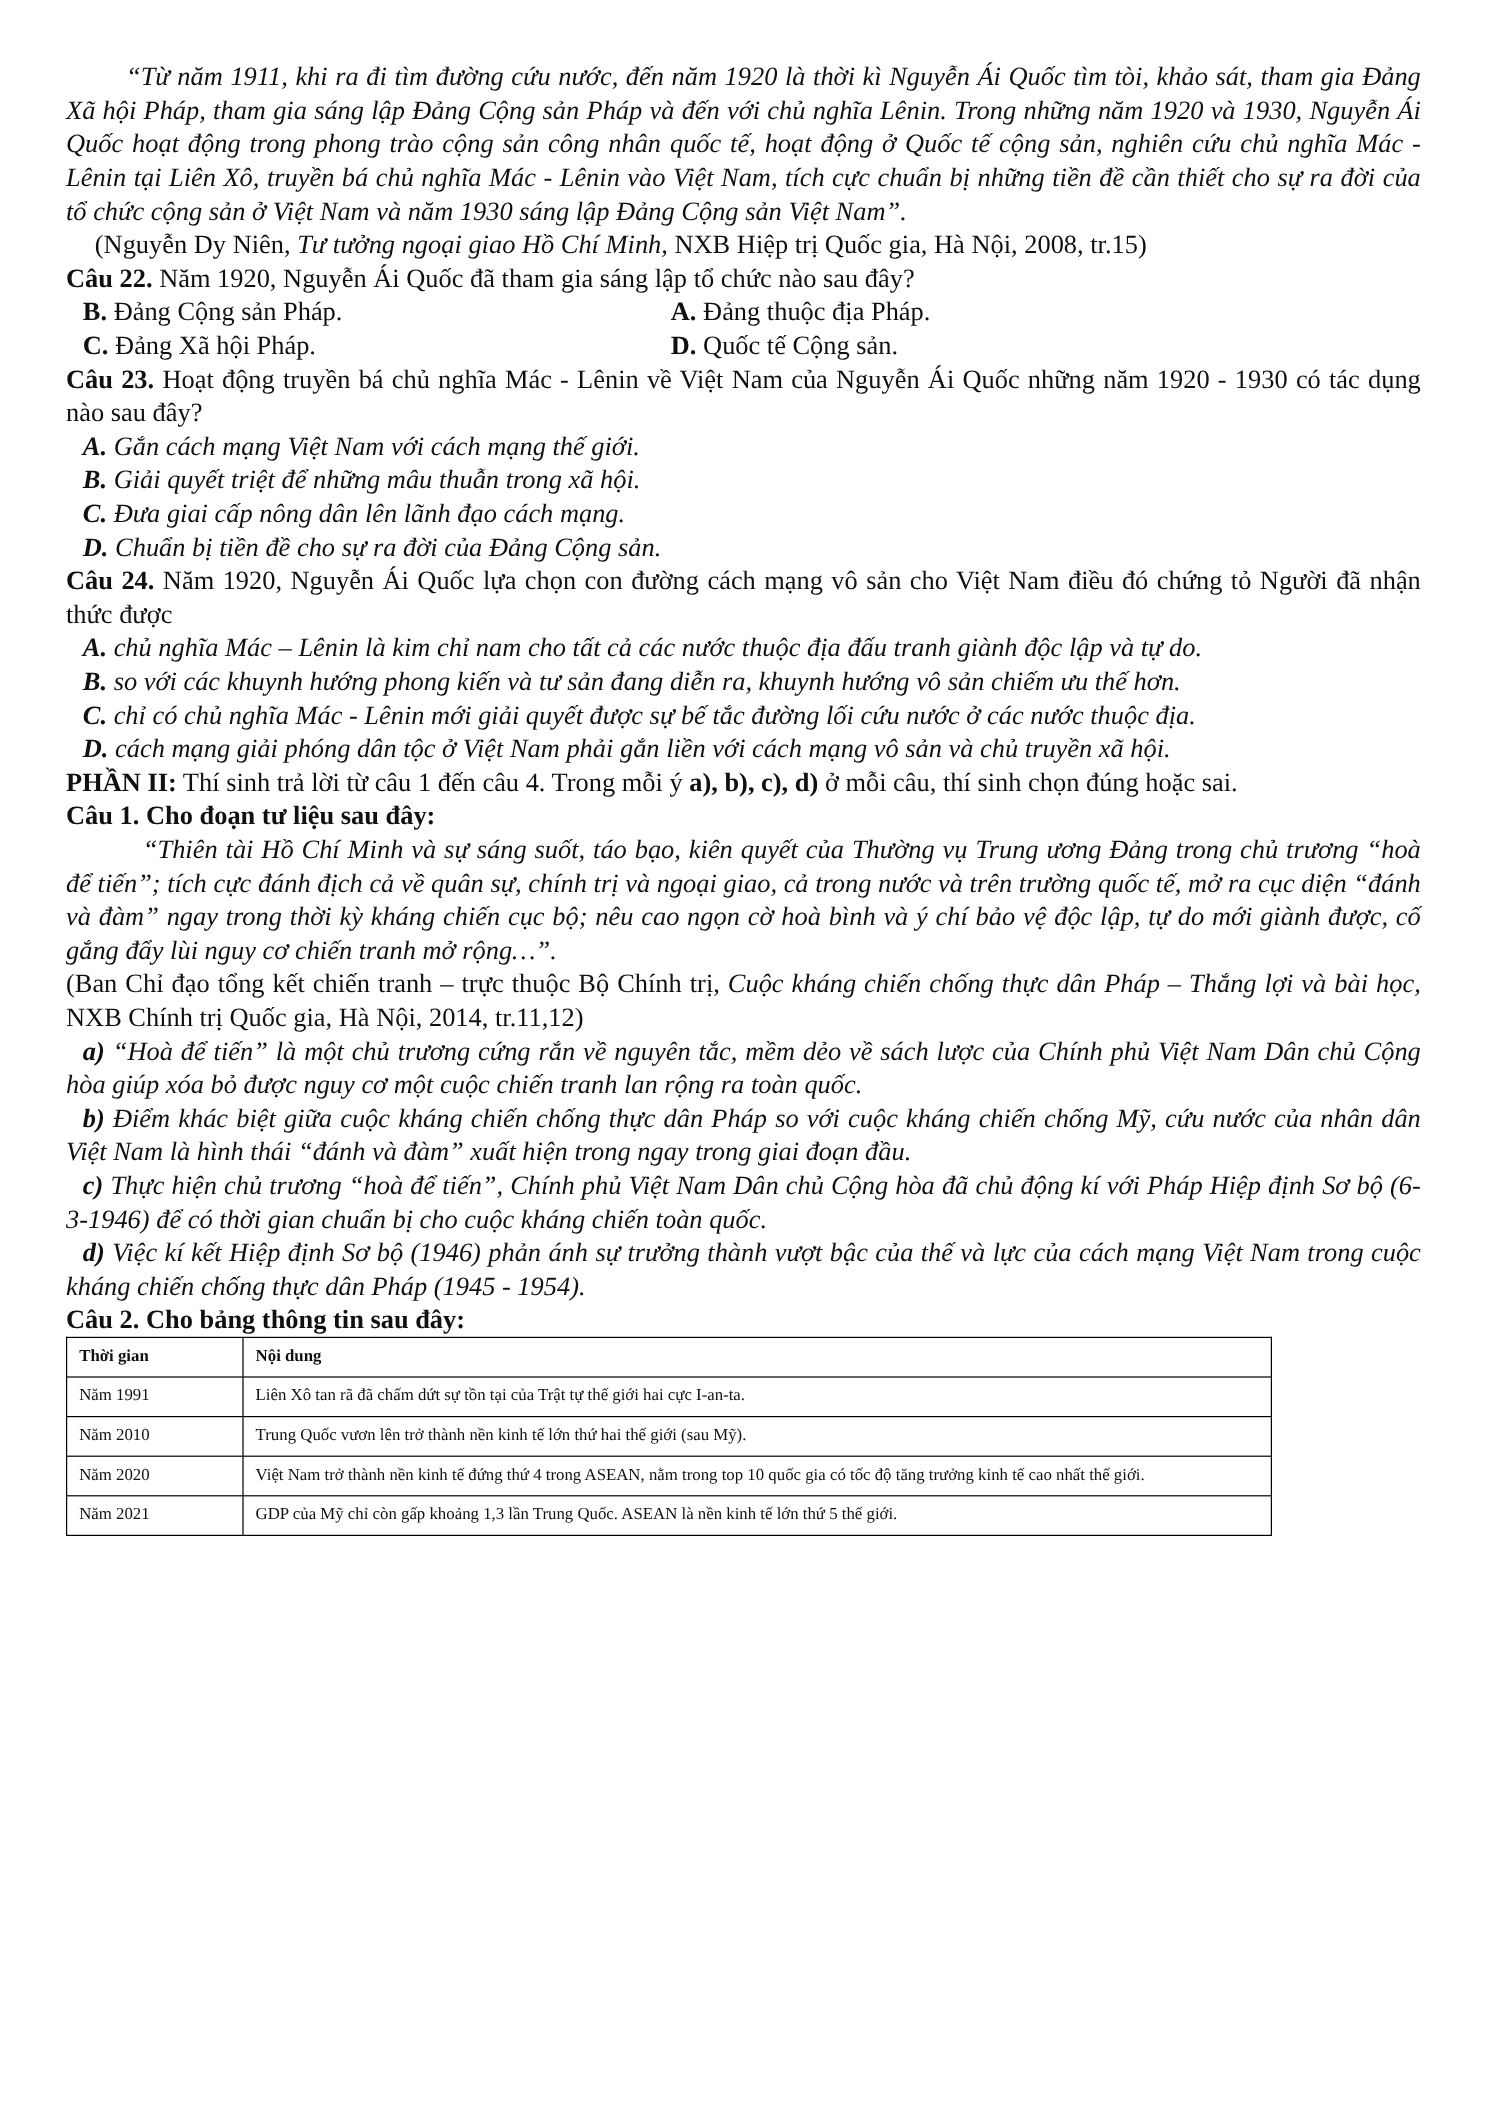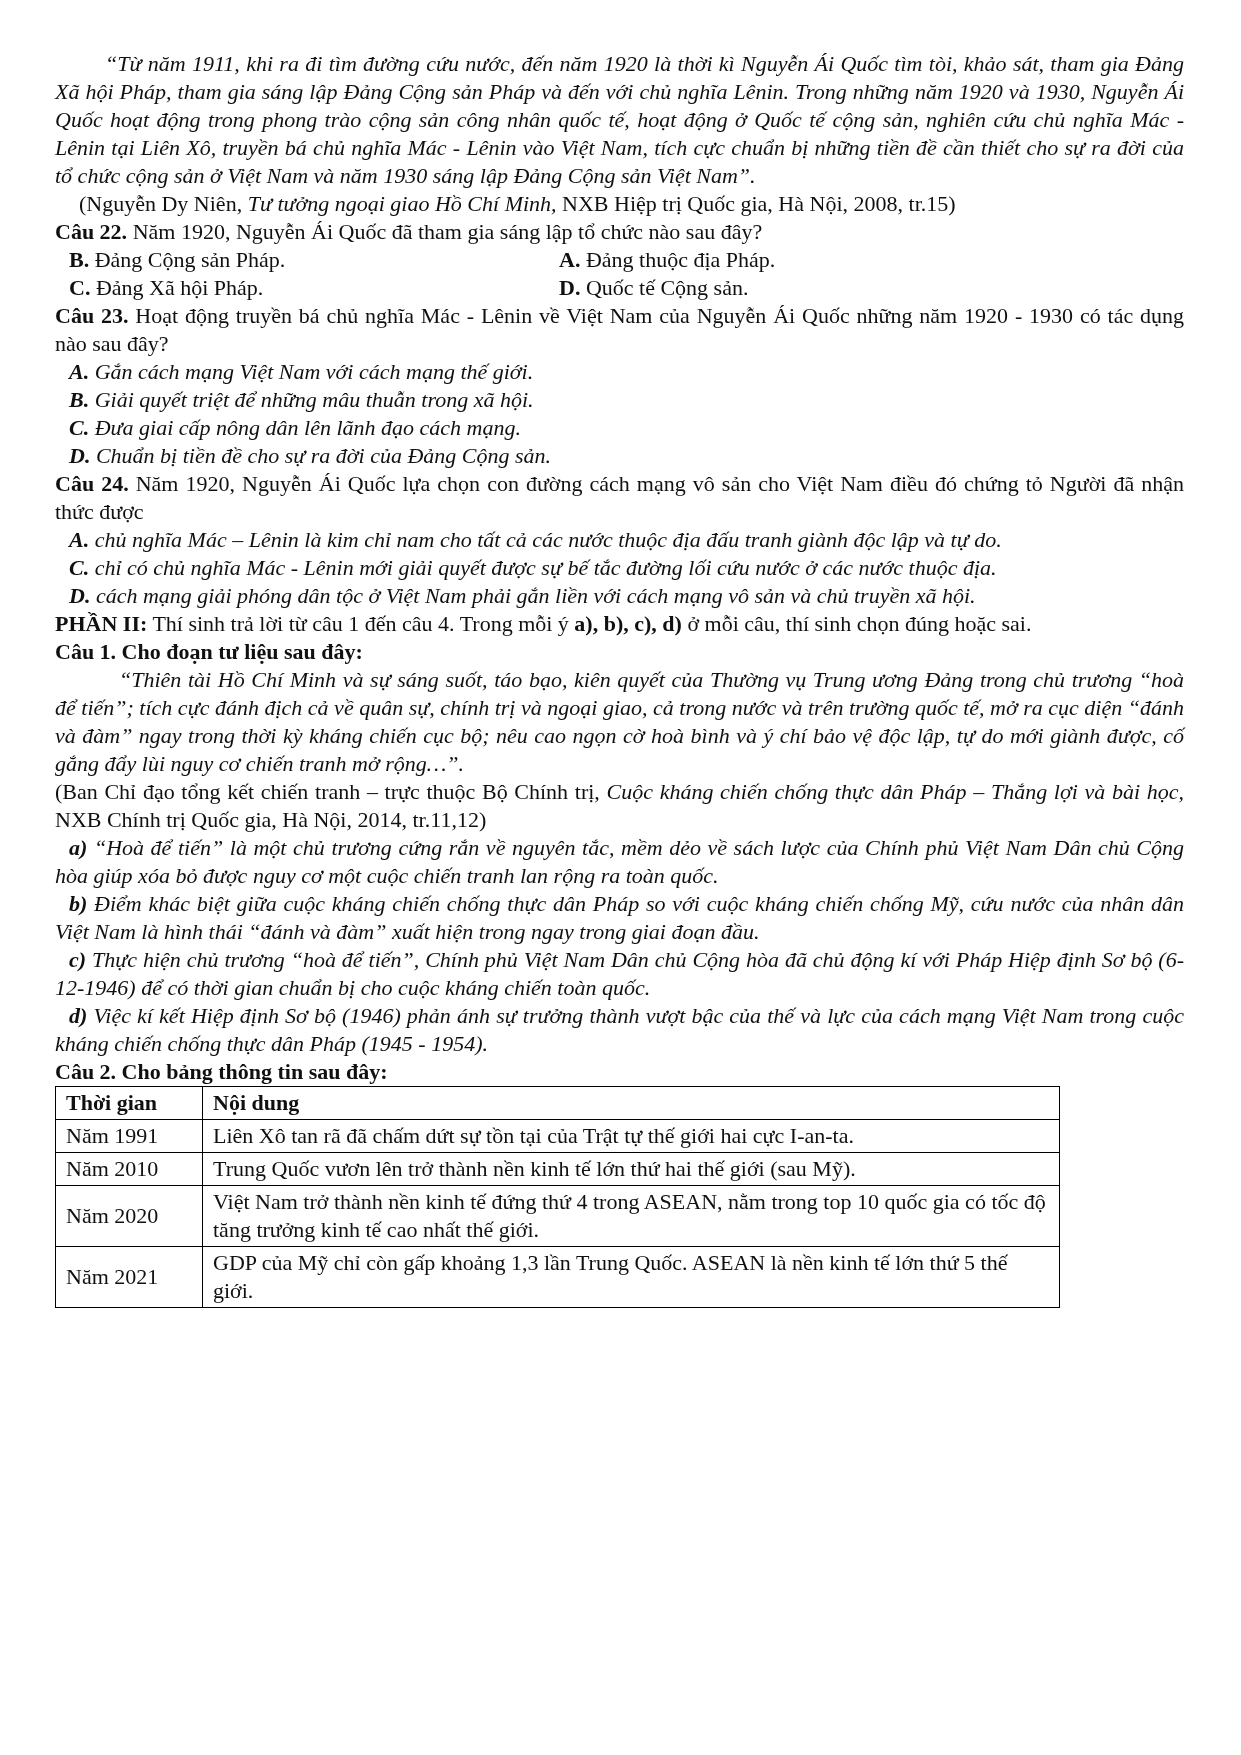--- a/index.html
+++ b/index.html
@@ -27,21 +27,21 @@
   table.info {
     border-collapse: collapse;
     width: 1005px;
     margin: 0;
   }
   table.info th, table.info td {
     border: 1.5px solid #000;
     padding: 2px 10px;
     vertical-align: middle;
     text-align: left;
-    font-size: 22px;
+    font-size: 14px;
     line-height: 28px;
   }
   table.info th { font-weight: bold; }
   .col-time { width: 126px; }
 </style>
 </head>
 <body>
 
 <div class="page">
 
@@ -98,20 +98,24 @@
 
   <p class="para">
     <b>Câu 24.</b>
     <span>Năm 1920, Nguyễn Ái Quốc lựa chọn con đường cách mạng vô sản cho Việt Nam điều đó chứng tỏ Người đã nhận thức được</span>
   </p>
   <p class="para opt">
     <b>A.</b>
     <span>chủ nghĩa Mác – Lênin là kim chỉ nam cho tất cả các nước thuộc địa đấu tranh giành độc lập và tự do.</span>
   </p>
   <p class="para opt">
+    <b>B.</b>
+    <span>so với các khuynh hướng phong kiến và tư sản đang diễn ra, khuynh hướng vô sản chiếm ưu thế hơn.</span>
+  </p>
+  <p class="para opt">
     <b>C.</b>
     <span>chỉ có chủ nghĩa Mác - Lênin mới giải quyết được sự bế tắc đường lối cứu nước ở các nước thuộc địa.</span>
   </p>
   <p class="para opt">
     <b>D.</b>
     <span>cách mạng giải phóng dân tộc ở Việt Nam phải gắn liền với cách mạng vô sản và chủ truyền xã hội.</span>
   </p>
 
   <p class="para">
     <b>PHẦN II:</b>
@@ -131,21 +135,21 @@
   <p class="para opt">
     <b>a)</b>
     <span>“Hoà để tiến” là một chủ trương cứng rắn về nguyên tắc, mềm dẻo về sách lược của Chính phủ Việt Nam Dân chủ Cộng hòa giúp xóa bỏ được nguy cơ một cuộc chiến tranh lan rộng ra toàn quốc.</span>
   </p>
   <p class="para opt">
     <b>b)</b>
     <span>Điểm khác biệt giữa cuộc kháng chiến chống thực dân Pháp so với cuộc kháng chiến chống Mỹ, cứu nước của nhân dân Việt Nam là hình thái “đánh và đàm” xuất hiện trong ngay trong giai đoạn đầu.</span>
   </p>
   <p class="para opt">
     <b>c)</b>
-    <span>Thực hiện chủ trương “hoà để tiến”, Chính phủ Việt Nam Dân chủ Cộng hòa đã chủ động kí với Pháp Hiệp định Sơ bộ (6-12-1946) để có thời gian chuẩn bị cho cuộc kháng chiến toàn quốc.</span>
+    <span>Thực hiện chủ trương “hoà để tiến”, Chính phủ Việt Nam Dân chủ Cộng hòa đã chủ động kí với Pháp Hiệp định Sơ bộ (6-3-1946) để có thời gian chuẩn bị cho cuộc kháng chiến toàn quốc.</span>
   </p>
   <p class="para opt">
     <b>d)</b>
     <span>Việc kí kết Hiệp định Sơ bộ (1946) phản ánh sự trưởng thành vượt bậc của thế và lực của cách mạng Việt Nam trong cuộc kháng chiến chống thực dân Pháp (1945 - 1954).</span>
   </p>
 
   <p class="para">
     <b>Câu 2. Cho bảng thông tin sau đây:</b>
   </p>
 

